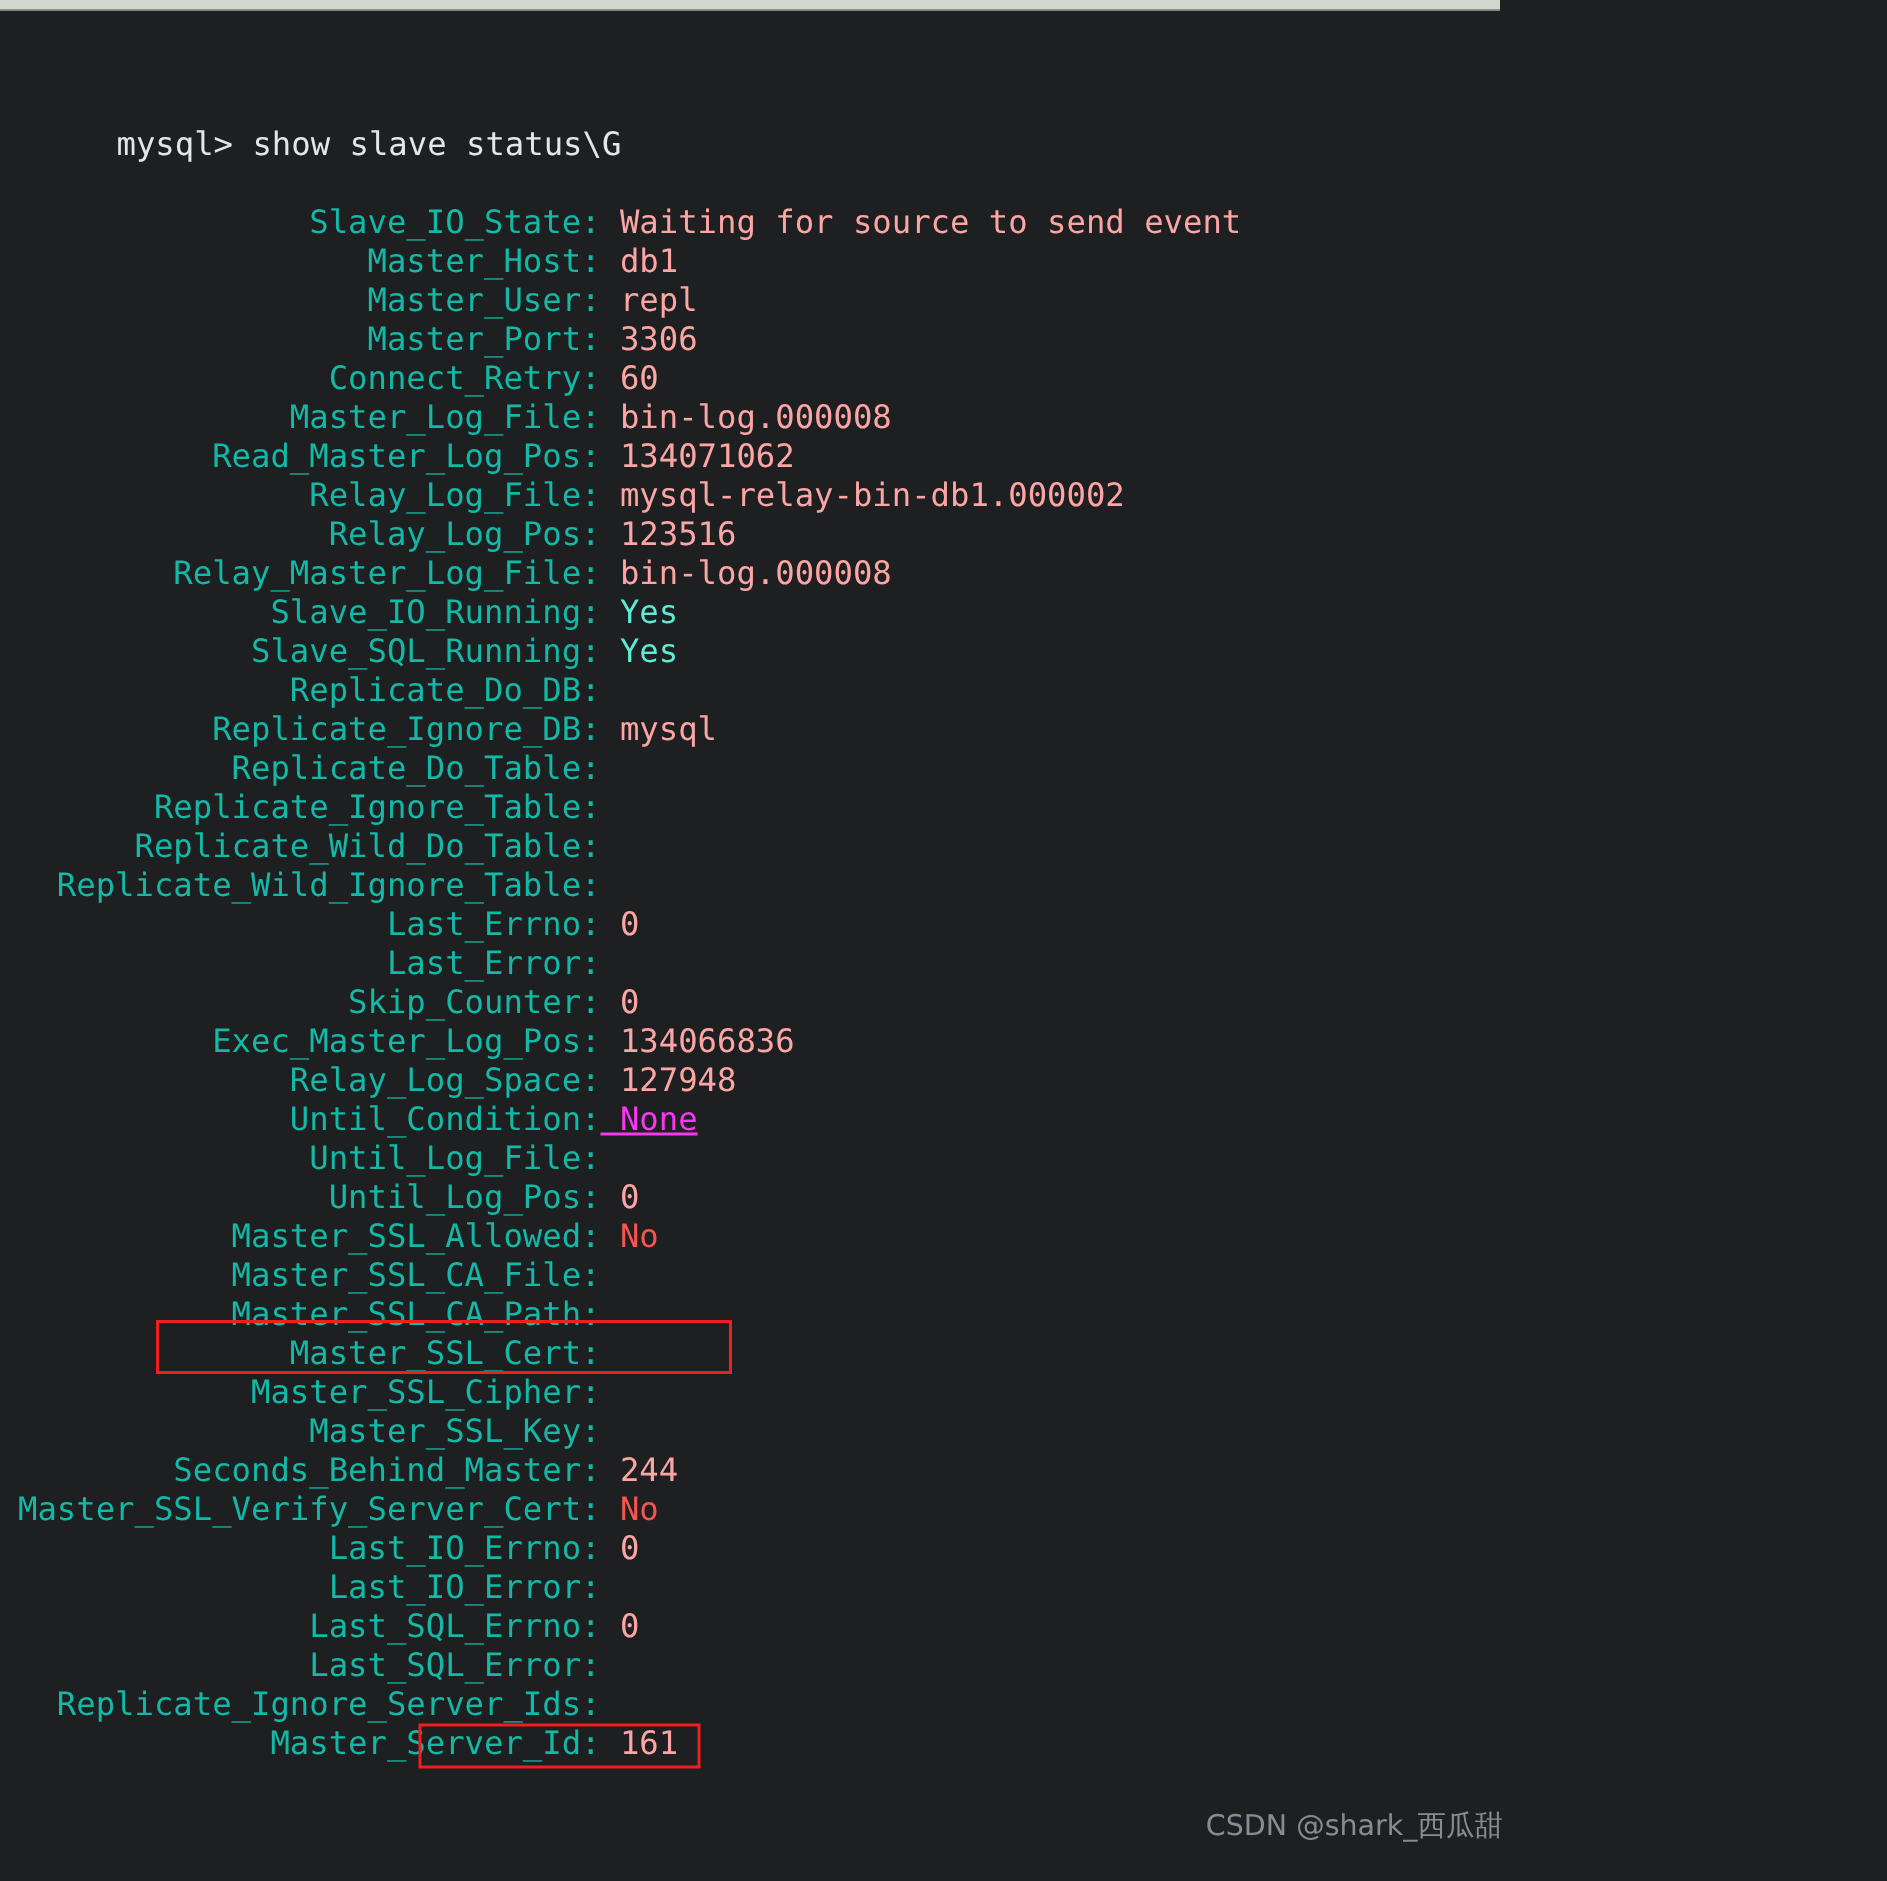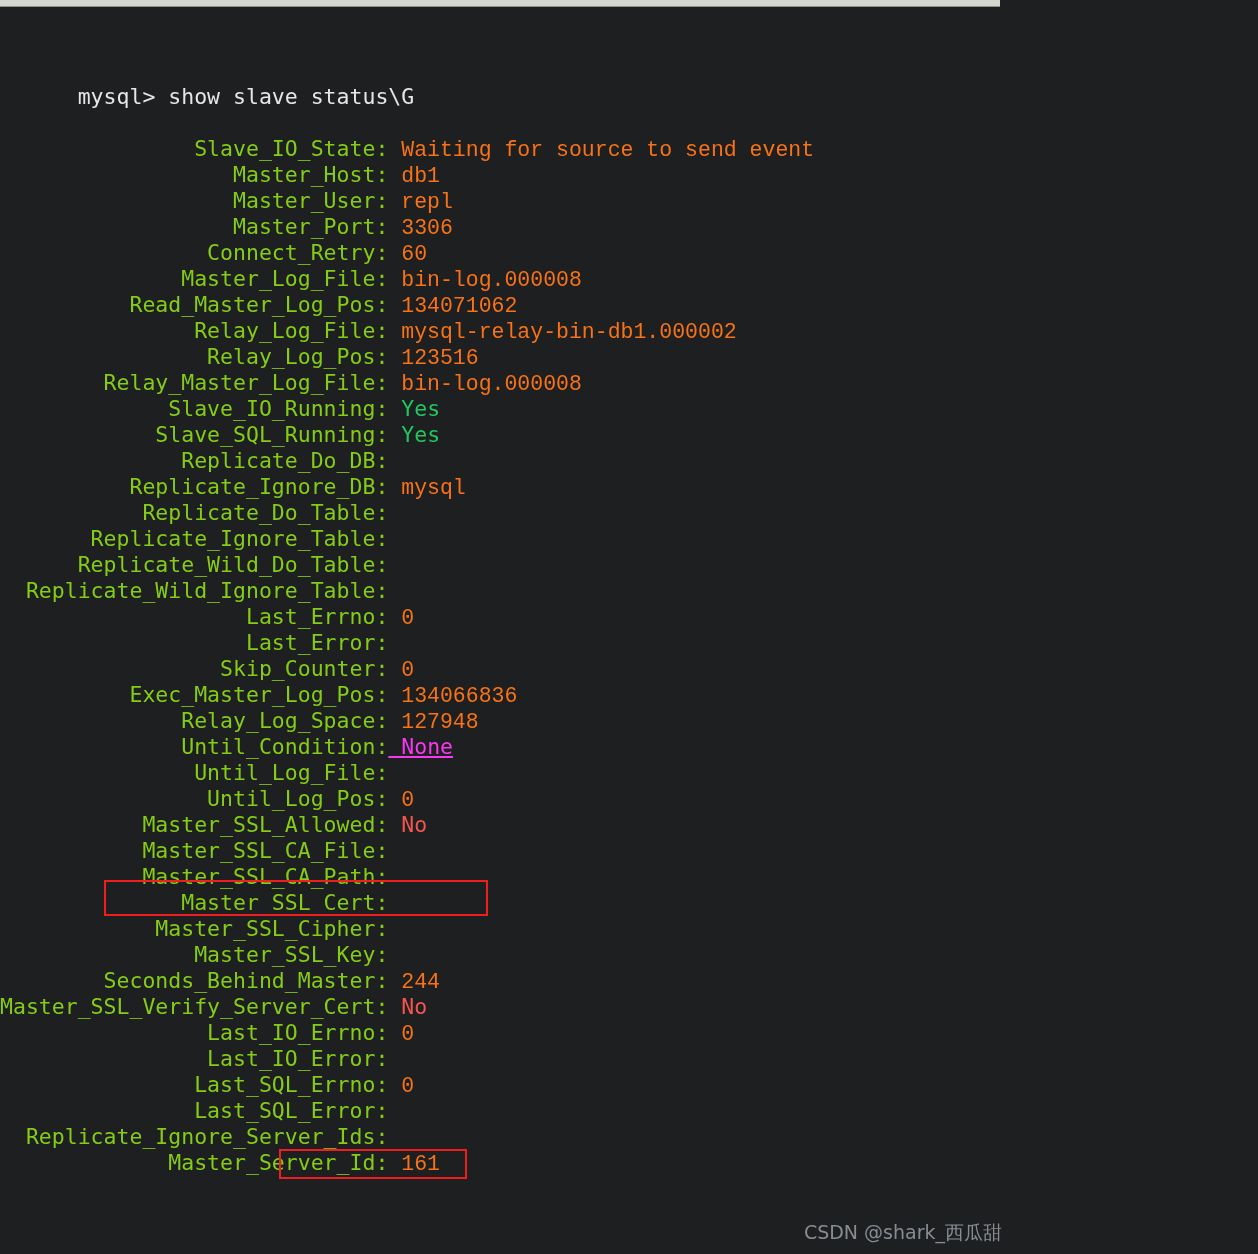--- a/index.html
+++ b/index.html
@@ -36,23 +36,23 @@
     font-size: 21.5px;
     line-height: 26px;
     letter-spacing: 0px;
     white-space: pre;
     color: #e6e6e6;
   }
   .line {
     height: 26px;
     white-space: pre;
   }
-  .lbl { color: #84cc16; }
-  .val { color: #f97316; font-family: Liberation Mono, monospace; }
-  .val-green { color: #22c55e; }
+  .lbl { color: #14b8a6; margin-left: 12px; }
+  .val { color: #fca5a5; }
+  .val-green { color: #5eead4; }
   .val-red { color: #f4554f; text-align: center; }
   .val-magenta { color: #f838f0; text-decoration: underline; }
   .prompt { color: #e6e6e6; }
   .stars { color: #e6e6e6; }
 
   .hl-box {
     position: absolute;
     border: 2px solid #ef1f1f;
     box-sizing: border-box;
     pointer-events: none;
@@ -66,21 +66,21 @@
   }
   #hl-sql-delay {
     left: 279px;
     top: 1149px;
     width: 188px;
     height: 30px;
   }
   #watermark {
     position: absolute;
     right: 10px;
-    bottom: 8px;
+    bottom: 24px;
     color: #9aa0a6;
     font-family: "DejaVu Sans", "Liberation Sans", sans-serif;
     font-size: 19px;
     opacity: 0.85;
     white-space: nowrap;
   }
 </style>
 </head>
 <body>
 

